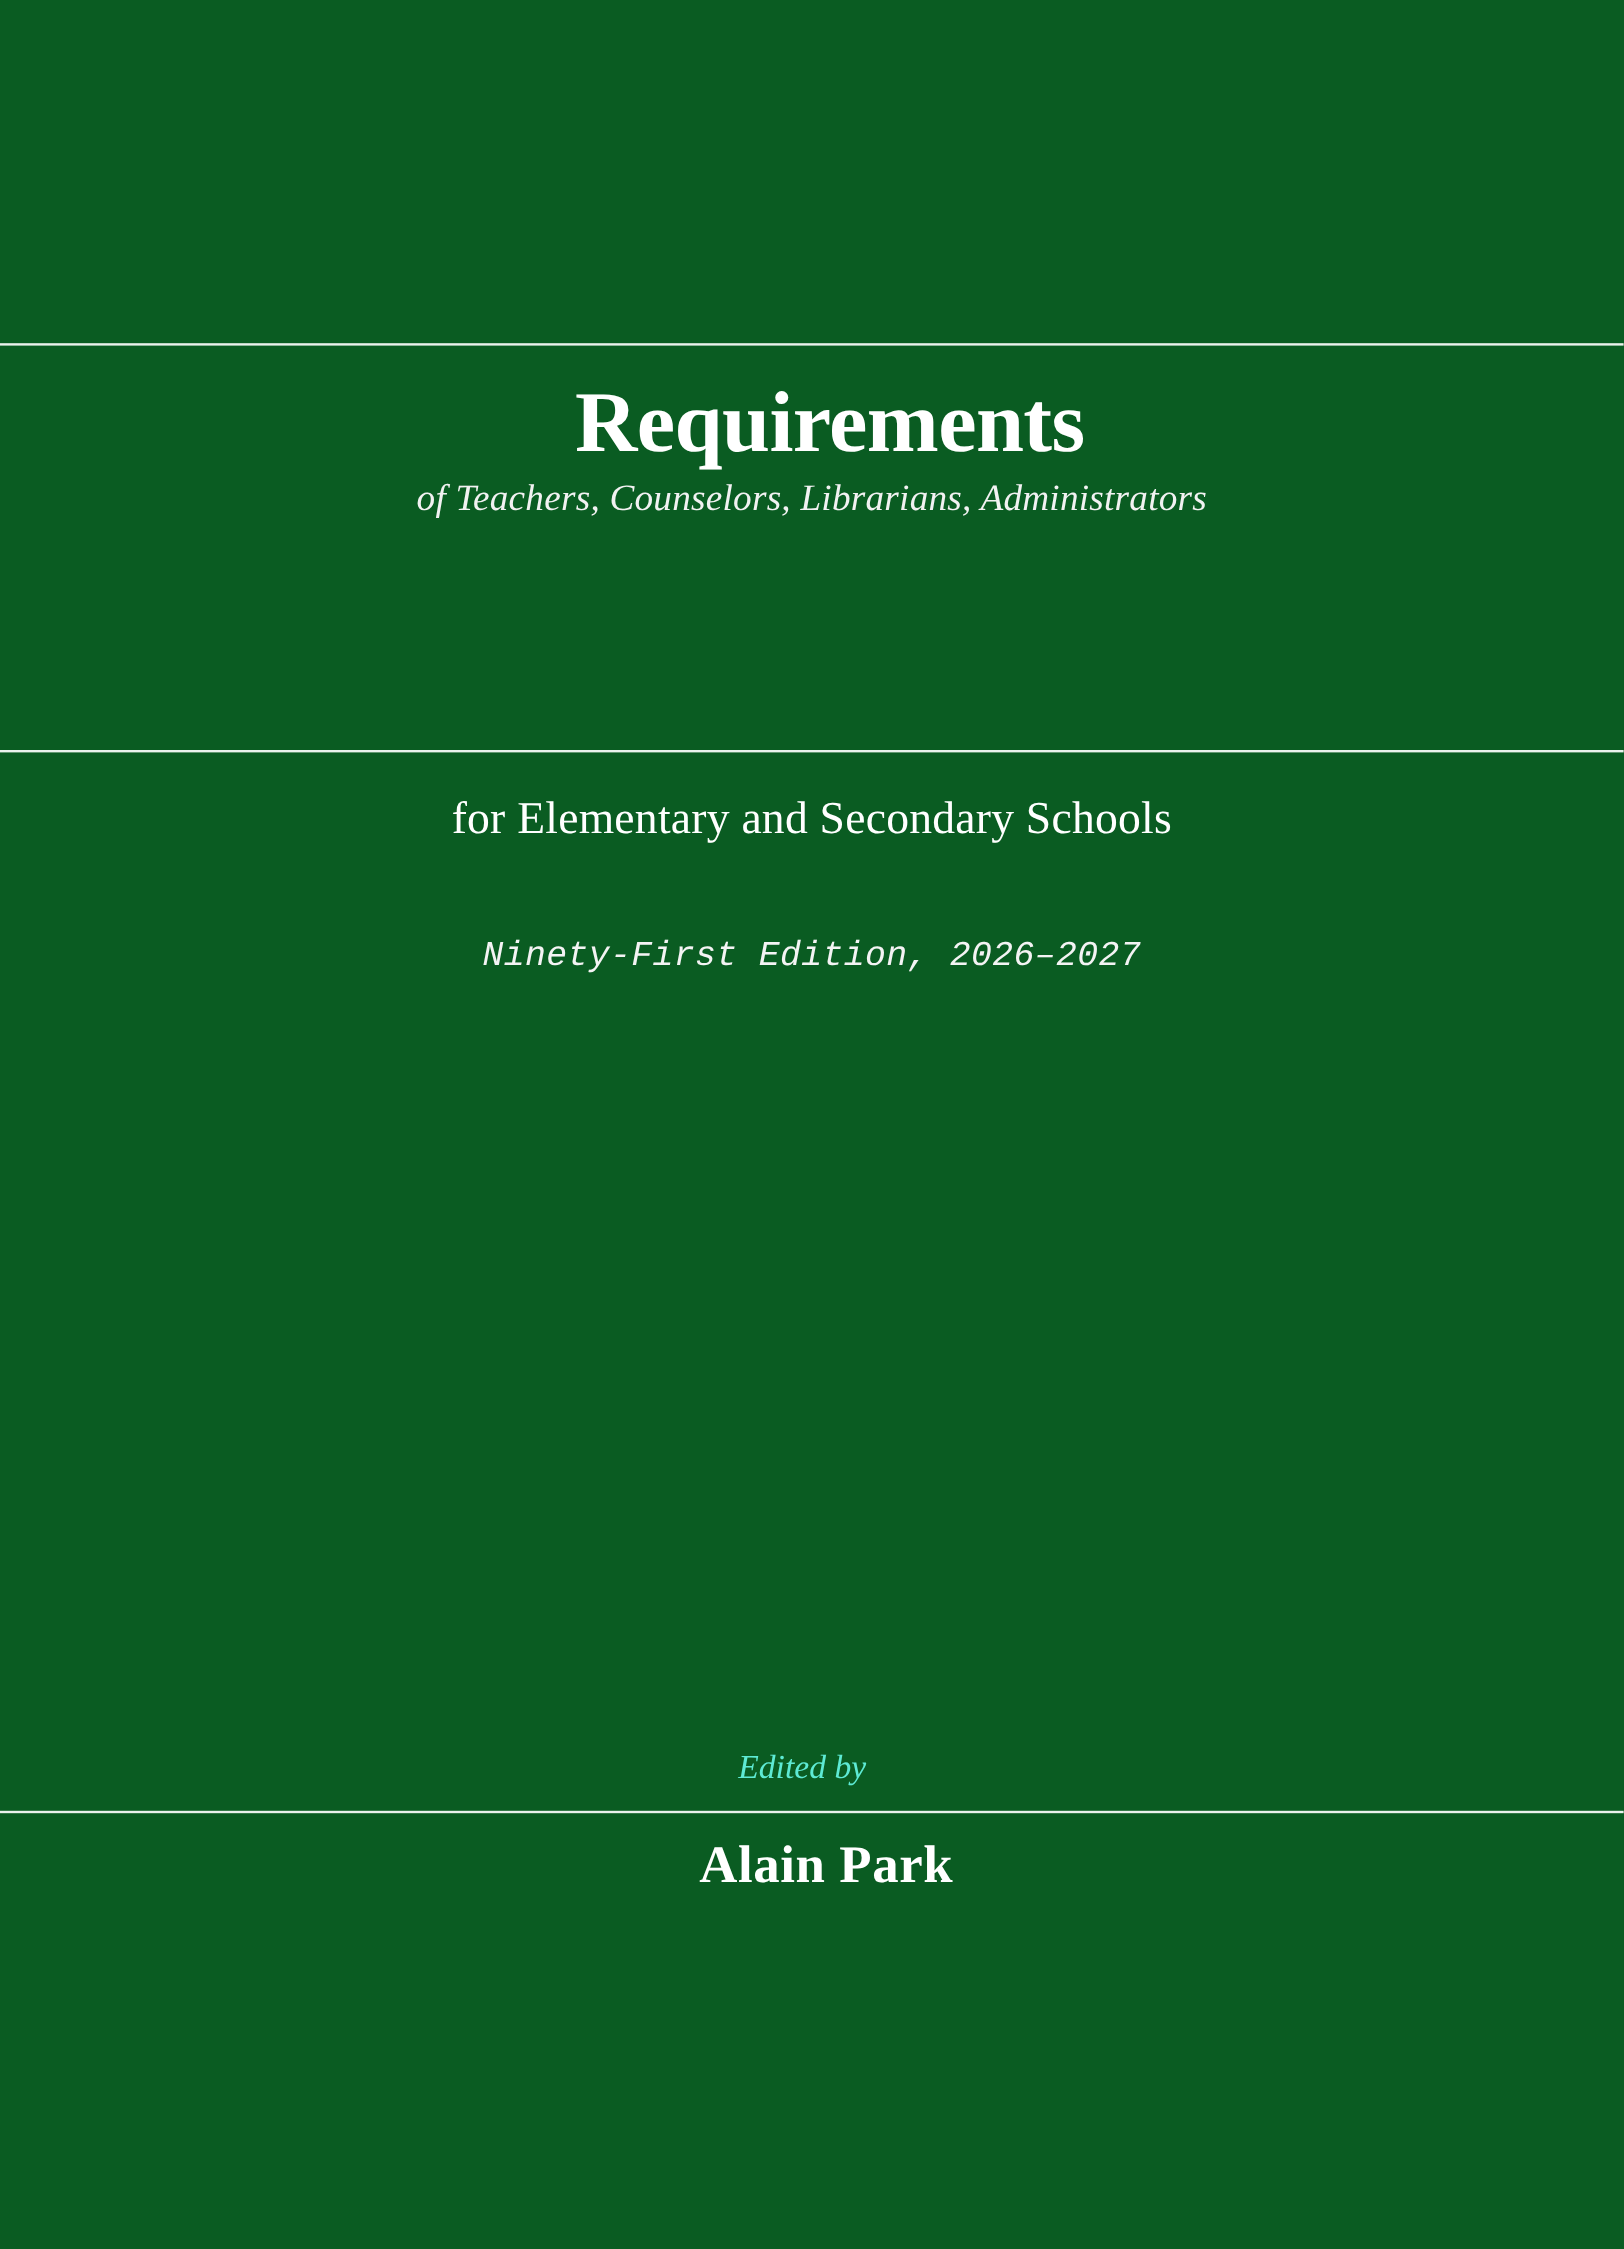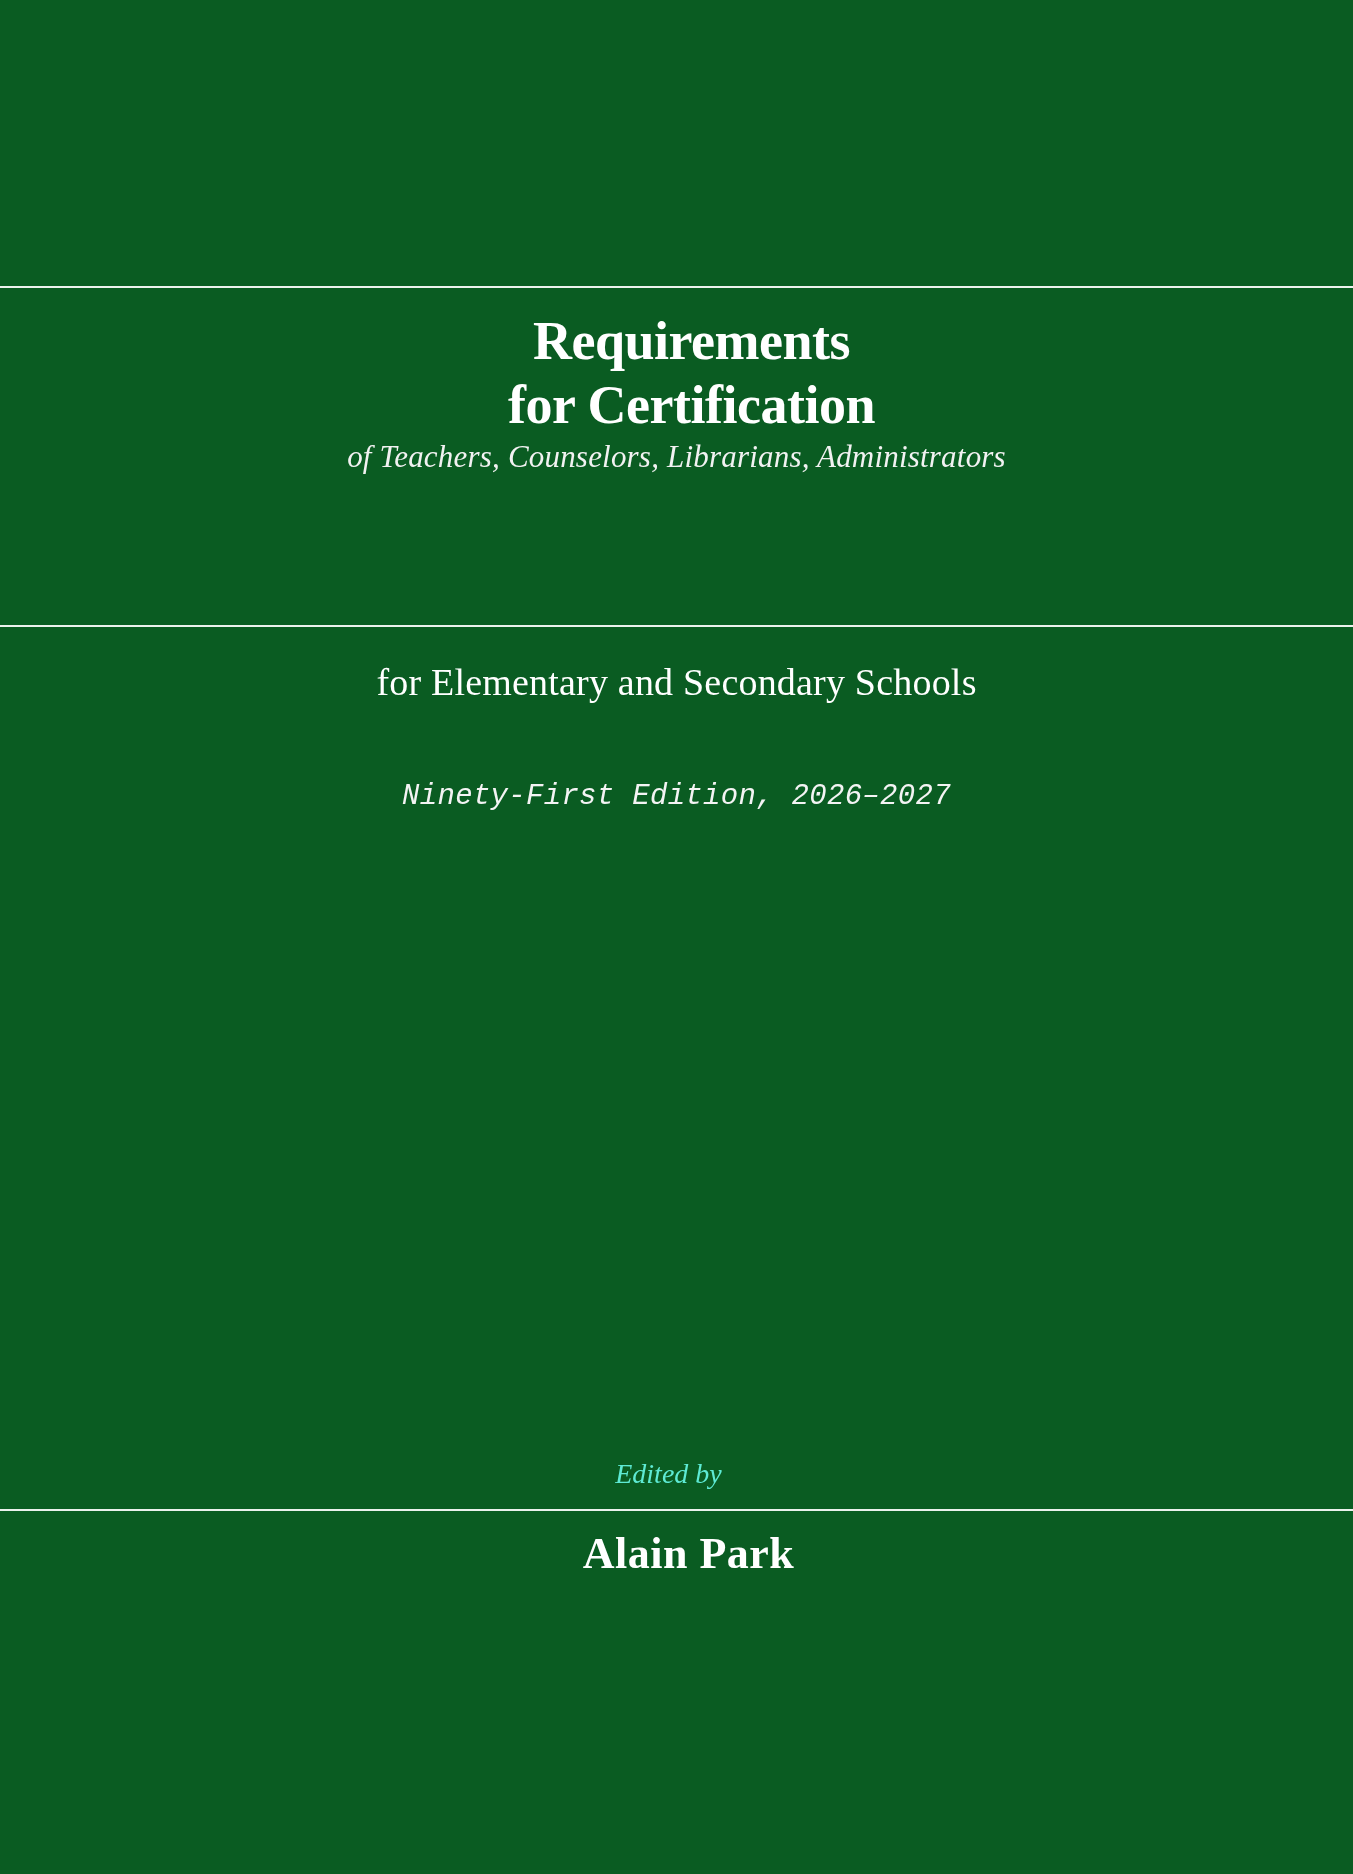--- a/index.html
+++ b/index.html
@@ -36,21 +36,21 @@
 
   .title-block {
     position: absolute;
     top: 310px;
     left: 0;
     right: 0;
     text-align: center;
   }
   .title-line {
     font-weight: bold;
-    font-size: 54px;
+    font-size: 72px;
     line-height: 1.18;
     letter-spacing: -0.5px;
     color: #ffffff;
     padding-left: 30px;
   }
   .subtitle-italic {
     margin-top: 2px;
     font-style: italic;
     font-size: 31px;
     color: #f2f2f2;
@@ -109,21 +109,20 @@
 <body>
 
 <div class="cover">
 
   <div class="rule rule-top"></div>
   <div class="rule rule-mid"></div>
   <div class="rule rule-bottom"></div>
 
   <div class="title-block">
     <div class="title-line">Requirements</div>
-    <div class="title-line">for Certification</div>
     <div class="subtitle-italic">of Teachers, Counselors, Librarians, Administrators</div>
   </div>
 
   <div class="school-line">for Elementary and Secondary Schools</div>
 
   <div class="edition-line">Ninety-First Edition, 2026–2027</div>
 
   <div class="edited-by">Edited by</div>
 
   <div class="editor-name">Alain Park</div>

